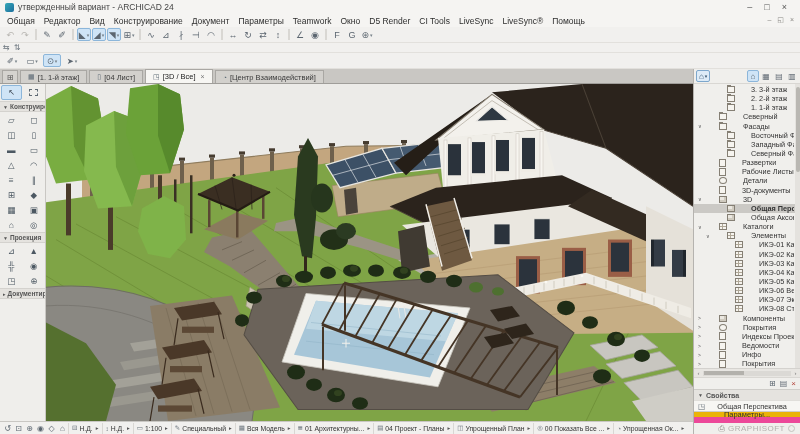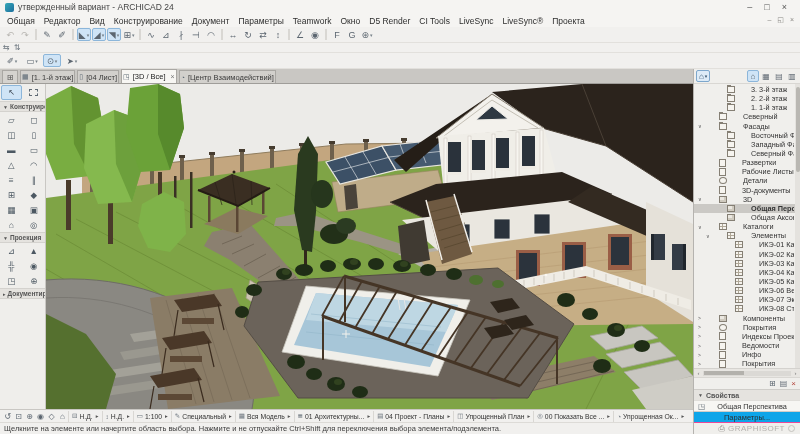--- a/index.html
+++ b/index.html
@@ -23,21 +23,21 @@
 .tb.dis{color:#b8b6b2}
 .tb.sep{min-width:1px;width:1px;height:11px;background:#d9d7d3;margin:0 2px;border-radius:0}
 .tbs{font-size:8px;color:#6a737c}
 .tb2{min-width:18px;height:13px;display:flex;align-items:center;justify-content:center;gap:1px;color:#5c6670;font-size:8.5px;border:1px solid transparent;border-radius:2px}
 .tb2 .car{font-size:5px;color:#78828a}
 .tb2.active{background:#cfe4f6;border-color:#8cb6da}
 .contentrow{flex:1;display:flex;min-height:0}
 .leftstack{flex:1;display:flex;flex-direction:column;min-width:0}
 .tabbar{height:15px;flex:none;background:#c9c7c3;border-bottom:1px solid #9f9d99;display:flex;align-items:flex-end;gap:2px;padding:1px 2px 0 2px}
 .tabgrid{width:16px;height:13px;background:#d5d3cf;border:1px solid #a9a7a3;border-bottom:none;display:flex;align-items:center;justify-content:center;font-size:8px;color:#555}
-.tab{height:13px;display:flex;align-items:center;gap:3px;padding:0 1px;background:#d2d0cc;border:1px solid #a9a7a3;border-bottom:none;font-size:7.5px;color:#3a3a3a;max-width:160px;white-space:nowrap;overflow:hidden}
+.tab{height:13px;display:flex;align-items:center;gap:3px;padding:0 7px;background:#d2d0cc;border:1px solid #a9a7a3;border-bottom:none;font-size:7.5px;color:#3a3a3a;max-width:160px;white-space:nowrap;overflow:hidden}
 .tab .tico{font-size:7px;color:#5f6b76}
 .tab .tclose{display:none;margin-left:2px;color:#777;font-size:7px}
 .tab.closable .tclose{display:inline}
 .tab.active{background:#f7f6f3;height:14px;color:#222}
 .viewrow{flex:1;display:flex;min-height:0}
 .toolbox{width:46px;flex:none;background:#efeeeb;border-right:1px solid #c9c7c3;display:flex;flex-direction:column;overflow:hidden}
 .selrow{display:flex;gap:1px;padding:1px}
 .selbtn{flex:1;height:15px;display:flex;align-items:center;justify-content:center;font-size:8px;color:#3d4854;border:1px solid transparent;border-radius:2px}
 .selbtn.active{background:#cfe4f6;border-color:#8cb6da}
 .marq{width:9px;height:7px;border:1px dashed #5f6a74}
@@ -80,21 +80,21 @@
 .hstrack{flex:1;height:5px;background:#dbd9d5;position:relative}
 .hsthumb{position:absolute;left:1px;top:0.5px;width:45%;height:4px;background:#b3b1ac}
 .navactions{height:12px;flex:none;display:flex;align-items:center;justify-content:flex-end;gap:4px;padding:0 4px;border-top:1px solid #d9d7d3}
 .nact{font-size:8px;color:#5c6670}
 .nact.del{color:#b5443a}
 .propshead{height:11px;flex:none;background:#e5e3df;border-top:1px solid #cfcdc9;display:flex;align-items:center;gap:3px;padding:0 4px;font-weight:bold;font-size:7px;color:#555}
 .propshead .arr{font-size:5px}
 .viewname{height:11px;flex:none;display:flex;align-items:center;gap:3px;padding:0 4px;background:#f7f6f3;border-top:1px solid #e0deda}
 .viewname .vic{font-size:7.5px;color:#5c6670}
 .viewname .vn{flex:1;text-align:center;white-space:nowrap;overflow:hidden}
-.paramsbtn{height:12px;flex:none;display:flex;align-items:center;justify-content:center;background:#0ea5e9;border-top:1px solid #cfcdc9;border-bottom:1px solid #ec4899;font-size:7.5px;color:#2e2e2e}
+.paramsbtn{height:12px;flex:none;display:flex;align-items:center;justify-content:center;background:#eab308;border-top:1px solid #cfcdc9;border-bottom:6px solid #ec4899;font-size:7.5px;color:#2e2e2e}
 .brand{flex:1;display:flex;align-items:center;justify-content:flex-end;gap:3px;padding:0 5px;color:#b3b1ad}
 .brand .bic{color:#85837f;font-size:8px}
 .brand .btxt{font-size:8px;letter-spacing:0.5px}
 .brand .blogo{width:7px;height:7px;border:1.5px solid #c5c3bf;border-radius:50%;flex:none}
 </style>
 </head>
 <body>
 
 <div class="app">
 
@@ -115,21 +115,21 @@
       <span class="mi">Вид</span>
       <span class="mi">Конструирование</span>
       <span class="mi">Документ</span>
       <span class="mi">Параметры</span>
       <span class="mi">Teamwork</span>
       <span class="mi">Окно</span>
       <span class="mi">D5 Render</span>
       <span class="mi">CI Tools</span>
       <span class="mi">LiveSync</span>
       <span class="mi">LiveSync®</span>
-      <span class="mi">Проекта</span>
+      <span class="mi">Помощь</span>
     </div>
   <div class="docctrl-host" style="position:absolute;right:6px;top:16px">
       <span class="docctrl">
         <span>‒</span>
         <span>◱</span>
         <span>×</span>
       </span>
     </div>
 
   <div class="tbar tbar1">
@@ -604,23 +604,20 @@
               <span class="fico">◎</span>
               <span>00 Показать Все ...</span>
               <span class="caret">▸</span>
             </span><span class="qfield">
               <span class="fico">◔</span>
               <span>Упрощенная Ок...</span>
               <span class="caret">▸</span>
             </span></span>
       </div>
 
-      <div class="statusbar">
-        <span>Щелкните на элементе или начертите область выбора. Нажмите и не отпускайте Ctrl+Shift для переключения выбора элемента/подэлемента.</span>
-      </div>
     </div>
 
     <div class="navigator">
       <div class="navhead">
         <span class="chooser">
             <span>⌂</span>
             <span class="car">▾</span>
           </span>
         <span class="maps">
 

